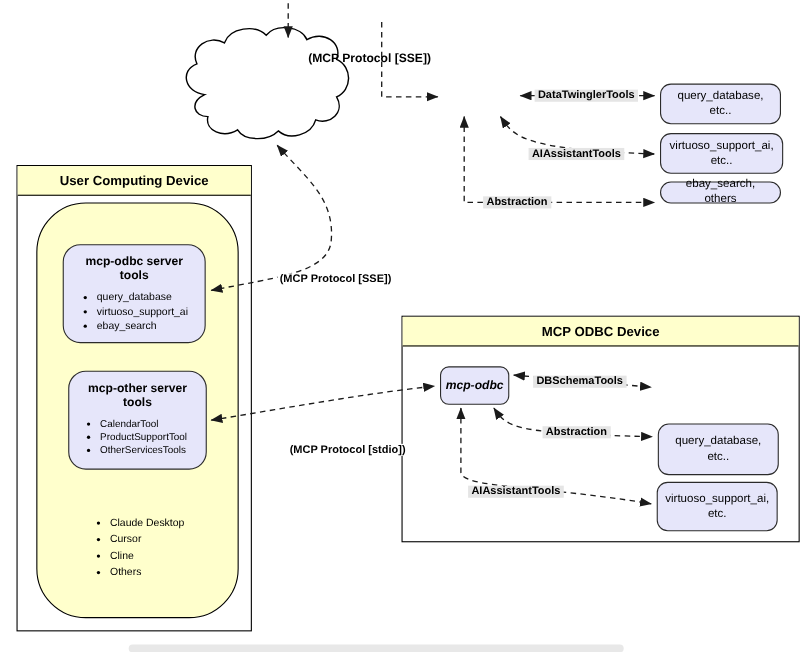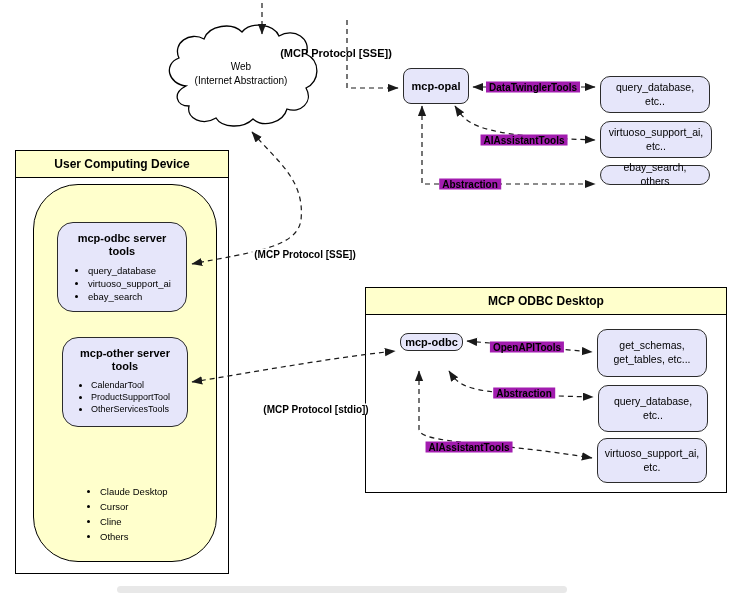--- a/index.html
+++ b/index.html
@@ -34,21 +34,21 @@
     position:absolute; background:var(--node-lavender); border:1.5px solid #2b2b2b;
     border-radius:16px; box-sizing:border-box; padding-top:9px;
   }
   .toolbox .tb-title { font-weight:bold; font-size:11px; text-align:center; line-height:1.2; padding:0 14px; }
   .toolbox ul { margin:7px 0 0 0; padding-left:30px; font-size:9.5px; }
   .toolbox ul li { margin:2px 0; }
   .toolbox.small ul { font-size:9px; padding-left:28px; }
   
   .conn-label {
     position:absolute; transform:translate(-50%,-50%); font-weight:bold; font-size:10px;
-    background:#a21caf; padding:0 3px; white-space:nowrap;text-align:right;
+    background:#e5e5e5; padding:0 3px; white-space:nowrap;text-align:right;
   }
   .proto-label {
     position:absolute; transform:translate(-50%,-50%); font-weight:bold; font-size:10px;
     background:#fff; padding:0 2px; white-space:nowrap;margin-top:40px;
   }
   .proto-label.top { font-size:11px; background:transparent; }
   .cloud-text {
     position:absolute; transform:translate(-50%,-50%); font-size:10px; text-align:center;
     line-height:1.35; white-space:nowrap;
   }
@@ -67,21 +67,21 @@
 
 <div class="stage">
 
   <div class="panel" style="left:15px; top:150px; width:214px; height:424px;">
     <div class="panel-header" style="height:27px;">User Computing Device</div>
   </div>
   <div class="yellow-round" style="left:33px; top:184px; width:184px; height:378px;"></div>
 
 
   <div class="panel" style="left:365px; top:287px; width:362px; height:206px;">
-    <div class="panel-header" style="height:27px;">MCP ODBC Desktop</div>
+    <div class="panel-header" style="height:27px;">MCP ODBC Device</div>
   </div>
 
   <svg class="overlay" width="730" height="593" viewBox="0 0 730 593">
     <defs>
       <marker id="arrE" markerWidth="10" markerHeight="8" refX="8.5" refY="3.5" orient="auto">
         <path d="M0,0 L9,3.5 L0,7 Z" class="arrowhead"></path>
       </marker>
       <marker id="arrS" markerWidth="10" markerHeight="8" refX="8.5" refY="3.5" orient="auto-start-reverse">
         <path d="M0,0 L9,3.5 L0,7 Z" class="arrowhead"></path>
       </marker>
@@ -99,58 +99,49 @@
 
     <path class="conn" d="M 473,87 L 595,87" marker-start="url(#arrS)" marker-end="url(#arrE)"></path>
     <path class="conn" d="M 455,106 C 467,124 474,136 595,140" marker-start="url(#arrS)" marker-end="url(#arrE)"></path>
     <path class="conn" d="M 422,106 L 422,184 L 595,184" marker-start="url(#arrS)" marker-end="url(#arrE)"></path>
 
     <path class="conn" d="M 467,341 L 592,352" marker-start="url(#arrS)" marker-end="url(#arrE)"></path>
     <path class="conn" d="M 449,371 C 461,389 468,394 593,397" marker-start="url(#arrS)" marker-end="url(#arrE)"></path>
     <path class="conn" d="M 419,371 L 419,429 C 419,444 490,441 592,458" marker-start="url(#arrS)" marker-end="url(#arrE)"></path>
   </svg>
 
-  <div class="cloud-text" style="left:241px; top:73px;">
-    <div>Web</div>
-    <div>(Internet Abstraction)</div>
-  </div>
 
   <div class="proto-label top" style="left:336px; top:13px;">(MCP Protocol [SSE])</div>
   <div class="proto-label" style="left:305px; top:214px;">(MCP Protocol [SSE])</div>
   <div class="proto-label" style="left:316px; top:369px;">(MCP Protocol [stdio])</div>
 
-  <div class="node" style="left:403px; top:68px; width:66px; height:36px;">mcp-opal</div>
 
   <div class="conn-label" style="left:533px; top:87px;">DataTwinglerTools</div>
   <div class="conn-label" style="left:524px; top:140px;">AIAssistantTools</div>
   <div class="conn-label" style="left:470px; top:184px;">Abstraction</div>
 
   <div class="target" style="left:600px; top:76px; width:110px; height:37px;">
     <div>query_database,</div>
     <div>etc..</div>
   </div>
   <div class="target" style="left:600px; top:121px; width:112px; height:37px;">
     <div>virtuoso_support_ai,</div>
     <div>etc..</div>
   </div>
   <div class="target" style="left:600px; top:165px; width:110px; height:20px;">
     <div>ebay_search,</div>
     <div>others</div>
   </div>
 
-  <div class="node" style="left:400px; top:333px; width:63px; height:18px;">mcp-odbc</div>
+  <div class="node" style="left:400px; top:333px; width:63px; height:35px;font-style:italic;">mcp-odbc</div>
 
-  <div class="conn-label" style="left:527px; top:347px;">OpenAPITools</div>
+  <div class="conn-label" style="left:527px; top:347px;">DBSchemaTools</div>
   <div class="conn-label" style="left:524px; top:393px;">Abstraction</div>
   <div class="conn-label" style="left:469px; top:447px;">AIAssistantTools</div>
 
-  <div class="target" style="left:597px; top:329px; width:110px; height:48px;">
-    <div>get_schemas,</div>
-    <div>get_tables, etc...</div>
-  </div>
   <div class="target" style="left:598px; top:385px; width:110px; height:47px;">
     <div>query_database,</div>
     <div>etc..</div>
   </div>
   <div class="target" style="left:597px; top:438px; width:110px; height:45px;">
     <div>virtuoso_support_ai,</div>
     <div>etc.</div>
   </div>
 
   <div class="toolbox" style="left:57px; top:222px; width:130px; height:90px;">
@@ -164,21 +155,21 @@
 
   <div class="toolbox small" style="left:62px; top:337px; width:126px; height:90px;">
     <div class="tb-title">mcp-other server tools</div>
     <ul>
       <li>CalendarTool</li>
       <li>ProductSupportTool</li>
       <li>OtherServicesTools</li>
     </ul>
   </div>
 
-  <div class="client-list" style="left:88px; top:486px;">
+  <div class="client-list" style="left:88px; top:470px;">
     <ul>
       <li>Claude Desktop</li>
       <li>Cursor</li>
       <li>Cline</li>
       <li>Others</li>
     </ul>
   </div>
 
   <div class="scrollbar" style="left:117px; top:586px; width:450px; height:7px;"></div>
 

